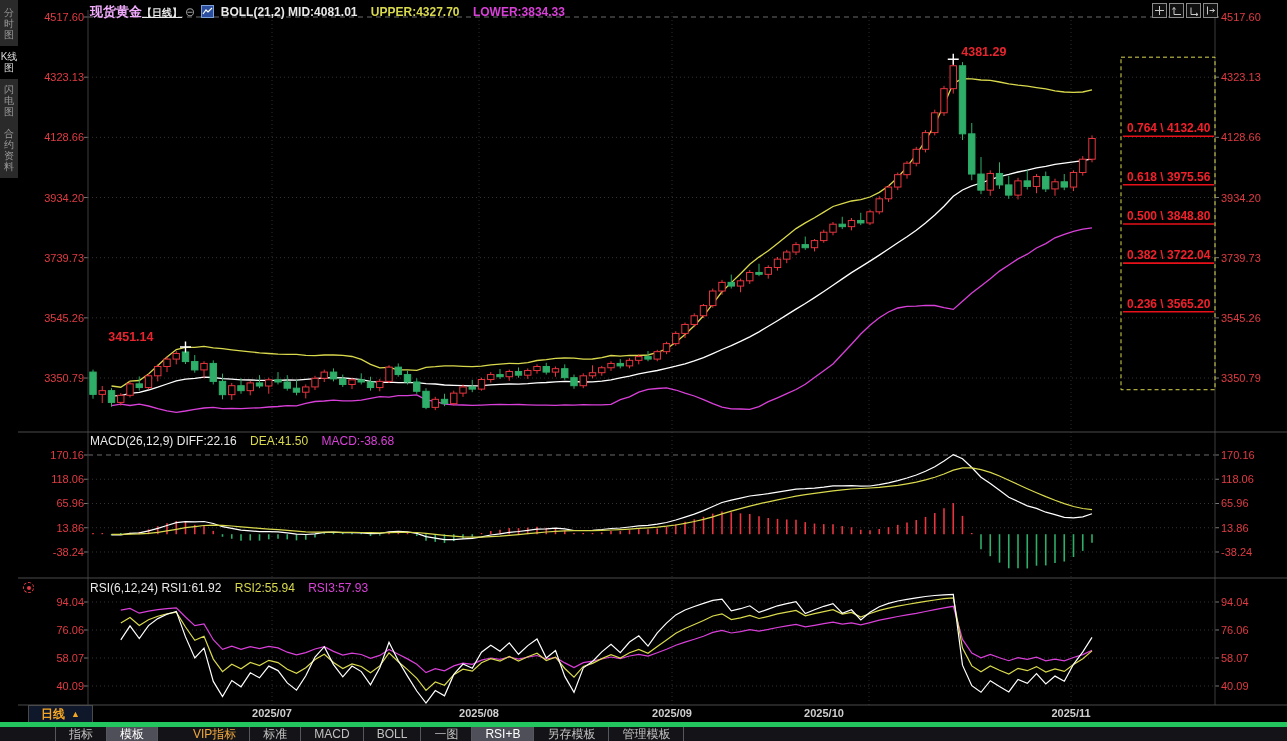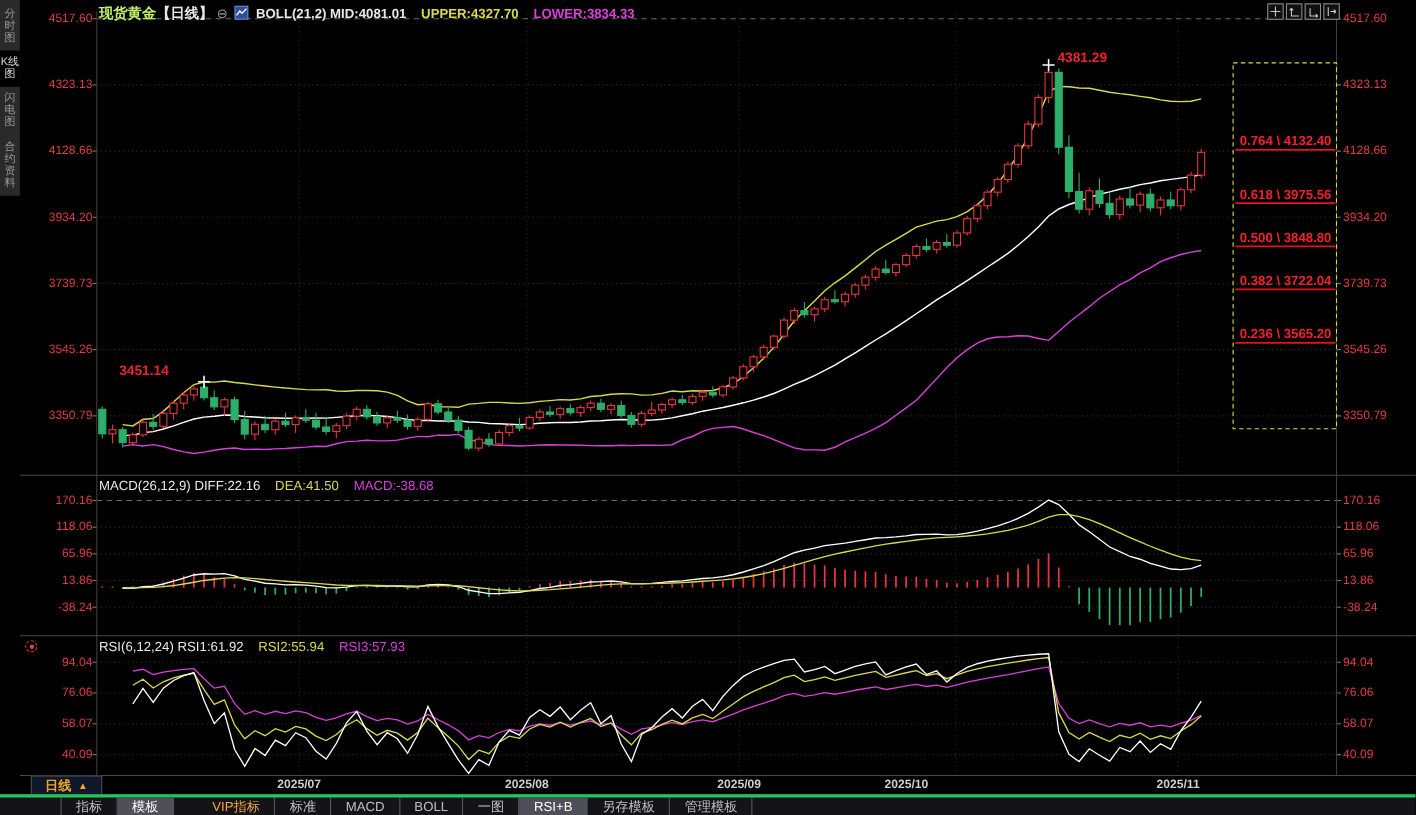--- a/index.html
+++ b/index.html
@@ -8,22 +8,22 @@
   #chart-svg{position:absolute;left:0;top:0;}
   
   #sidebar{position:absolute;left:0;top:0;width:18px;height:741px;background:#000;z-index:5;}
   #sidebar-items{background:#2a2a2a;padding-top:2px;}
   .side-item{width:18px;font-size:10px;line-height:11px;color:#9a9a9a;text-align:center;
              padding:5px 0 6px 0;word-break:break-all;cursor:pointer;}
   .side-item.sel{background:#000;color:#ddd;text-align:center;}
   
   .hdr{position:absolute;z-index:6;font-size:12px;color:#ddd;white-space:nowrap;}
   #main-header{left:90px;top:3px;font-weight:bold;}
-  #main-header .sym{color:#bef264;font-size:13px;}
-  #main-header .per{color:#e8e8e8;font-size:13px;}
+  #main-header .sym{color:#f0abfc;font-size:13px;}
+  #main-header .per{color:#e8e8e8;font-size:10px;text-decoration:underline;}
   #main-header .col{color:#999;font-weight:normal;font-size:12px;margin:0 3px;}
   .w{color:#e8e8e8;} .yl{color:#d9d94d;} .mg{color:#d940d9;}
   #macd-header{left:90px;top:434px;}
   #rsi-header{left:90px;top:581px;}
   .hsep{margin-right:10px;margin-top:36px;}
   
   #toolbar{position:absolute;left:1152px;top:3px;z-index:6;display:flex;gap:2px;}
   .tbox{width:13px;height:13px;border:1px solid #8a8a8a;background:#101010;display:flex;
         align-items:center;justify-content:center;cursor:pointer;}
   
@@ -33,21 +33,21 @@
   .axr{left:1221px;text-align:left;}
   
   #date-row{position:absolute;left:18px;top:706px;width:1269px;height:16px;z-index:6;}
   #period-btn{position:absolute;left:10px;top:-1px;height:16px;border:1px solid #4a4a4a;
               background:#0f172a;color:#f5a623;font-weight:bold;font-size:12px;
               display:flex;align-items:center;gap:6px;padding:0 12px;cursor:pointer;}
   #period-btn .arr{font-size:9px;}
   .dlab{position:absolute;top:1px;transform:translateX(-50%);color:#cfcfcf;font-weight:bold;font-size:11px;}
   
   #tab-bar{position:absolute;left:0;top:722px;width:1287px;height:19px;background:#141418;
-           border-top:3px solid #22c55e;display:flex;align-items:stretch;padding-left:55px;
+           border-top:5px solid #22c55e;display:flex;align-items:stretch;padding-left:55px;
            box-sizing:border-box;z-index:6;}
   .tab{font-size:12px;color:#c0c0c0;display:flex;align-items:center;padding:0 13px;
        border-right:1px solid #56565e;cursor:pointer;white-space:nowrap;}
   .tab:first-child{border-left:1px solid #56565e;}
   .tab.sel{background:#4e4f58;color:#fff;}
   .tab.vip{color:#f0a83c;margin-left:22px;}
   
   #rsi-dot{position:absolute;left:23px;top:582px;width:9px;height:9px;border:1px dashed #e23b44;
            border-radius:50%;z-index:6;cursor:pointer;}
   #rsi-dot span{position:absolute;left:2.5px;top:2.5px;width:4px;height:4px;border-radius:50%;background:#e23b44;}

